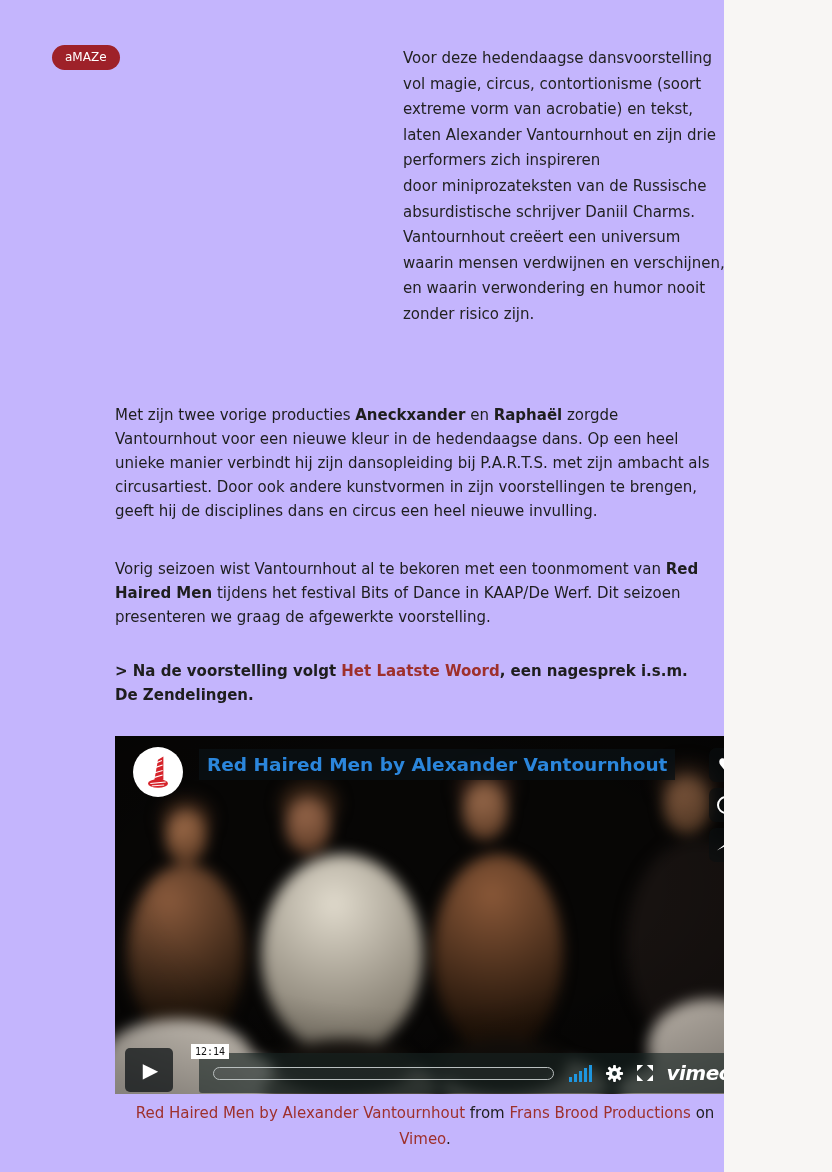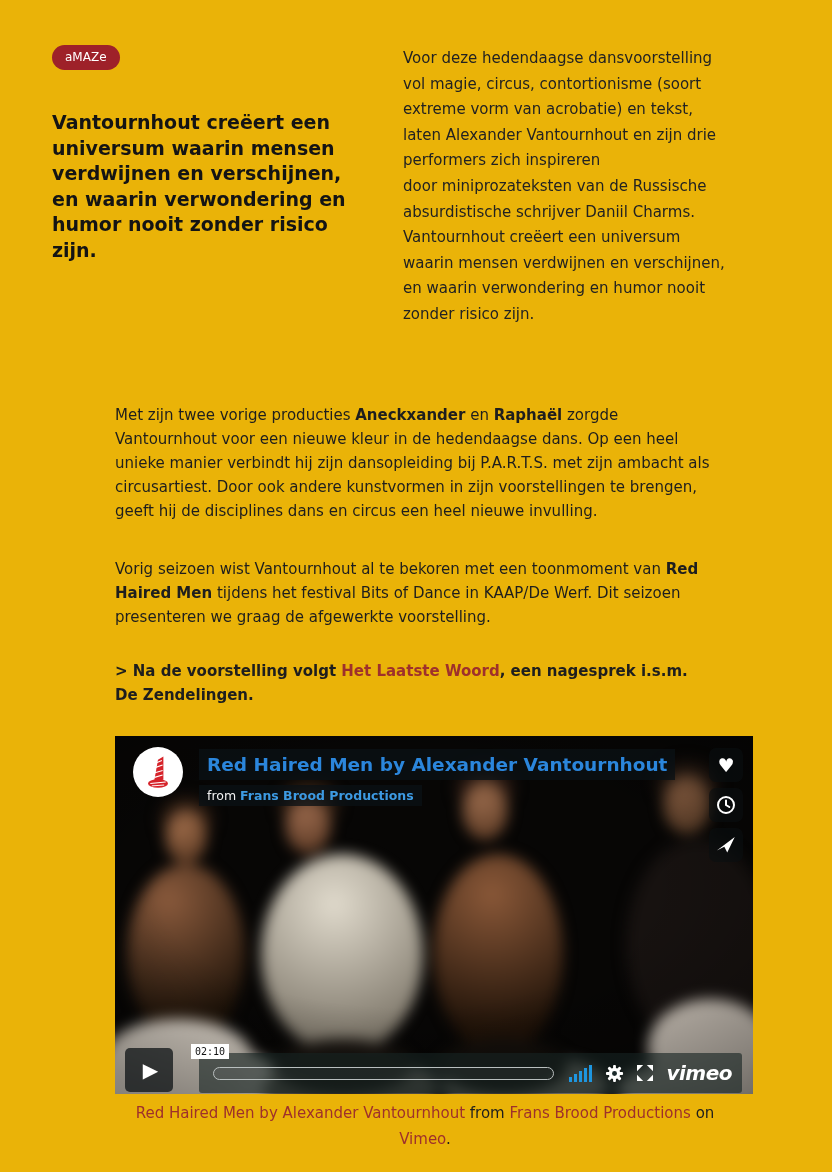--- a/index.html
+++ b/index.html
@@ -2,21 +2,21 @@
 <html style="--badge-bg: #9e2129; --link-red: #9e302c; --title-blue: #2b86dc; --byline-blue: #3d9ae2; --volume-blue: #1e96e0;"><head>
 <meta charset="utf-8">
 <style>
   :root{
     --badge-bg:#9e2129; --link-red:#9e302c; --title-blue:#2b86dc;
     --byline-blue:#3d9ae2; --volume-blue:#1e96e0;
   }
   *{box-sizing:border-box;}
   html,body{margin:0;padding:0;background:#f8f6f4;}
   #page{
-    position:relative;width:832px;height:1172px;background:#eab308;
+    position:relative;width:724px;height:1172px;background:#c4b5fd;
     font-family:"DejaVu Sans",sans-serif;color:#1e1e1e;overflow:hidden;text-decoration:underline;
   }
   
   .badge{
     position:absolute;left:52px;top:45px;display:inline-block;
     background:var(--badge-bg);color:#fff;font-size:12px;line-height:1;
     padding:6px 13px 7px;border-radius:13px;cursor:pointer;
   }
   .headline{
     position:absolute;left:52px;top:110px;width:298px;margin:0;
@@ -120,21 +120,20 @@
   .caption{position:absolute;left:115px;top:1101px;width:620px;margin:0;font-size:15px;line-height:25.6px;color:#1e1e1e;text-align:center;}
   .caption a{color:var(--link-red);text-decoration:none;cursor:pointer;}
 </style>
 </head>
 <body>
 
 <div id="page">
 
   <span class="badge">aMAZe</span>
 
-  <h1 class="headline">Vantournhout creëert een universum waarin mensen verdwijnen en verschijnen, en waarin verwondering en humor nooit zonder risico zijn.</h1>
 
   <p class="intro">Voor deze hedendaagse dansvoorstelling vol magie, circus, contortionisme (soort extreme vorm van acrobatie) en tekst, laten Alexander Vantournhout en zijn drie performers zich inspireren
 door miniprozateksten van de Russische absurdistische schrijver Daniil Charms. Vantournhout creëert een universum waarin mensen verdwijnen en verschijnen, en waarin verwondering en humor nooit zonder risico zijn.</p>
 
   <p class="body p1"><span>Met zijn twee vorige producties </span><strong>Aneckxander</strong><span> en </span><strong>Raphaël</strong><span> zorgde Vantournhout voor een nieuwe kleur in de hedendaagse dans. Op een heel unieke manier verbindt hij zijn dansopleiding bij P.A.R.T.S. met zijn ambacht als circusartiest. Door ook andere kunstvormen in zijn voorstellingen te brengen, geeft hij de disciplines dans en circus een heel nieuwe invulling.</span></p>
 
   <p class="body p3"><span>&gt; Na de voorstelling volgt </span><a class="red-link">Het Laatste Woord</a><span>, een nagesprek i.s.m. De Zendelingen.</span></p>
 
   <p class="body p2"><span>Vorig seizoen wist Vantournhout al te bekoren met een toonmoment van </span><strong>Red Haired Men</strong><span> tijdens het festival Bits of Dance in KAAP/De Werf. Dit seizoen presenteren we graag de afgewerkte voorstelling.</span></p>
 
@@ -166,24 +165,20 @@
     <div class="avatar">
       <svg width="40" height="40" viewBox="0 0 52 52">
         <ellipse cx="26" cy="41" rx="13" ry="5.5" fill="#d6232a"></ellipse>
         <path d="M16 41 L36 39" stroke="#fff" stroke-width="1.4" fill="none"></path>
         <path d="M18 44 L34 43" stroke="#fff" stroke-width="1.2" fill="none"></path>
         <polygon points="21,38 26,10 33,6 33,36" fill="#d6232a"></polygon>
         <path d="M24 14 L31 11 M23 20 L32 17 M22 27 L32 24 M21.5 33 L32 30" stroke="#fff" stroke-width="1.4" fill="none"></path>
       </svg>
     </div>
     <a class="vtitle">Red Haired Men by Alexander Vantournhout</a>
-    <div class="byline">
-      <span>from</span>
-      <a>Frans Brood Productions</a>
-    </div>
 
     <div class="vbtns">
       <button class="vbtn">
         <span class="heart">♥</span>
       </button>
       <button class="vbtn">
         <svg width="20" height="20" viewBox="0 0 20 20">
           <circle cx="10" cy="10" r="8" fill="none" stroke="#fff" stroke-width="2"></circle>
           <path d="M10 5.5 L10 10 L13.3 12" stroke="#fff" stroke-width="2" fill="none" stroke-linecap="round"></path>
         </svg>
@@ -191,21 +186,21 @@
       <button class="vbtn">
         <svg width="20" height="20" viewBox="0 0 24 24">
           <path d="M1 18.5 L22.5 2.5 L13.5 21 L10 14 Z" fill="#fff"></path>
         </svg>
       </button>
     </div>
 
     <button class="playbtn">
       <span class="play-glyph">▶</span>
     </button>
-    <div class="timebadge">02:10</div>
+    <div class="timebadge">12:14</div>
     <div class="controlbar">
       <div class="progress"></div>
       <div class="volume">
           <i></i>
           <i></i>
           <i></i>
           <i></i>
           <i></i>
         </div>
       <button class="icnbtn">

